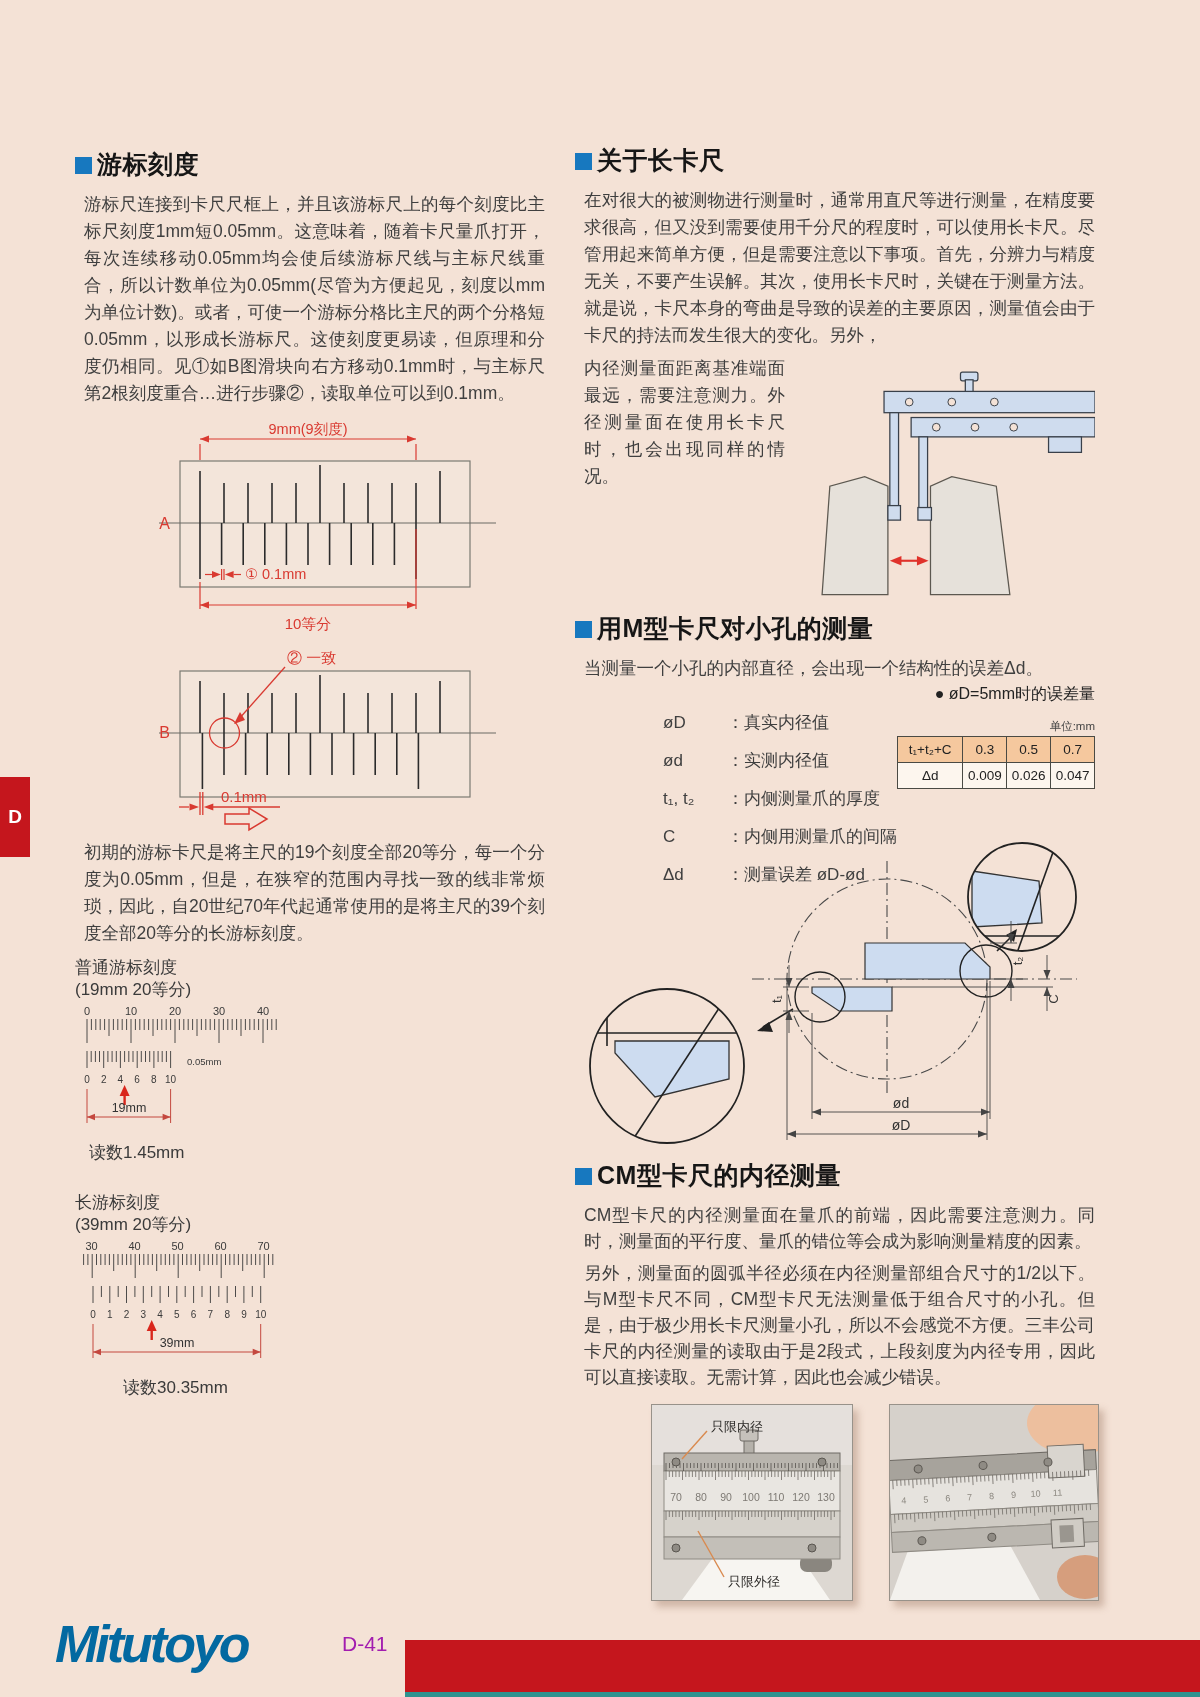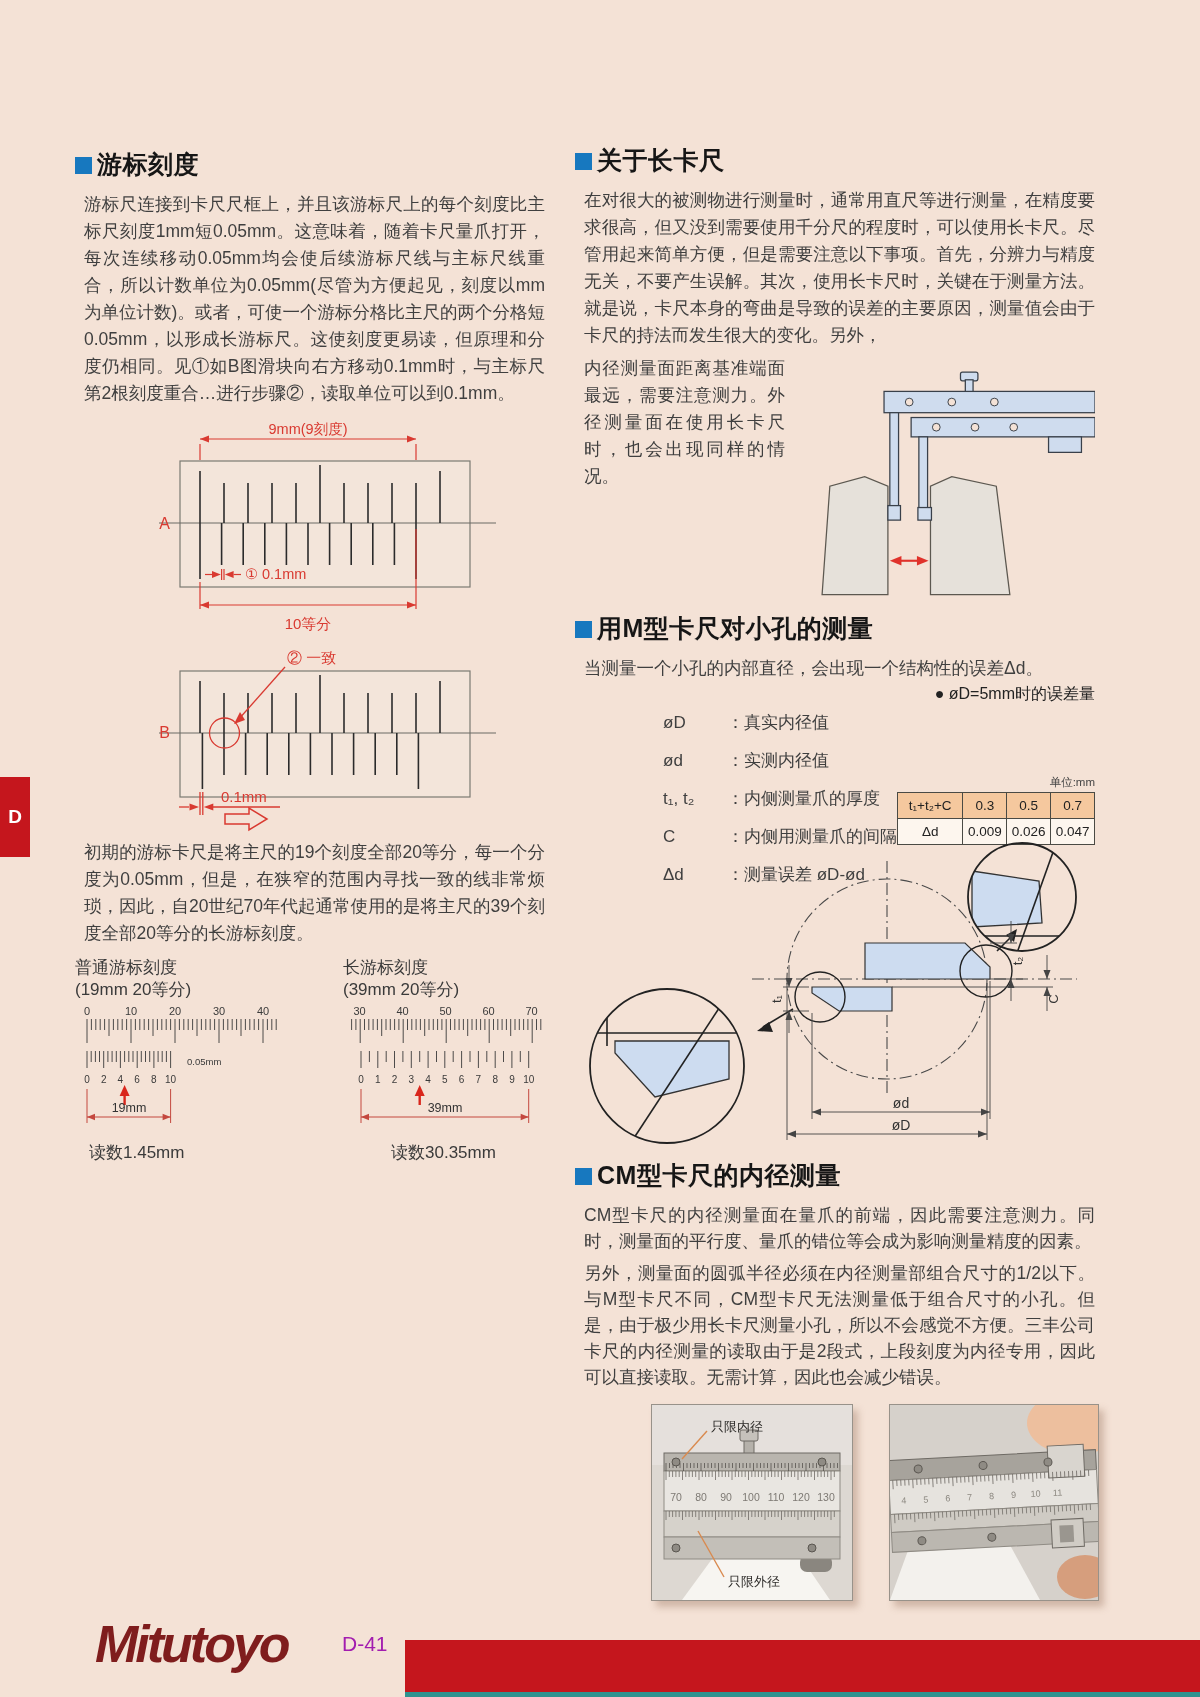--- a/index.html
+++ b/index.html
@@ -5,44 +5,44 @@
   html,body{margin:0;padding:0;background:#ffffff;}
   .page{position:relative;width:1200px;height:1697px;background:#f4e2d6;
         font-family:"Liberation Sans",sans-serif;color:#3f3f3f;overflow:hidden;}
   .col{position:absolute;}
   #left-col{left:75px;top:148px;width:470px;}
   #right-col{left:575px;top:144px;width:520px;}
   h2.sec{font-size:25px;font-weight:bold;color:#161616;margin:0 0 10px 0;letter-spacing:.5px;}
   .sq{display:inline-block;width:17px;height:17px;background:#1778bf;margin-right:5px;vertical-align:-1px;}
   p.body{font-size:17.5px;line-height:27px;text-align:justify;margin:0 0 6px 9px;}
   .dg{display:block;}
-  .figs{display:flex;gap:28px;margin-top:10px;}
+  .figs{display:flex;gap:28px;margin-top:10px;flex-direction:column;}
   .fig-title{font-size:17px;line-height:22px;color:#3a3a3a;margin-bottom:4px;}
   .reading{font-size:17px;color:#3a3a3a;}
   .wrap{overflow:hidden;margin-top:2px;}
   .wrap svg{float:right;margin:6px 0 0 10px;}
-  .mrow{display:flex;margin-top:6px;align-items:center;}
+  .mrow{display:flex;margin-top:6px;}
   .legend{margin-left:88px;font-size:17px;}
   .lr{margin-bottom:15px;white-space:nowrap;}
   .lr .sym{display:inline-block;min-width:64px;}
   .tbox{margin-left:auto;text-align:right;}
   .cap{font-size:16px;color:#222;text-align:right;margin:2px 0 6px 0;}
   .unit{font-size:11.5px;color:#444;margin-bottom:2px;margin-top:8px;}
   table.err{border-collapse:collapse;margin-left:auto;border-radius:15px;}
   table.err td{border:1px solid #4a4a44;width:38px;height:25px;text-align:center;
                font-size:13.5px;color:#222;background:#fdf6ee;padding:0 3px;}
   table.err td.hd{background:#f5c89e;}
   table.err td.c0{width:64px;}
   .photos{display:flex;gap:36px;margin:14px 0 0 76px;}
   .photo{border:1px solid #98928a;box-shadow:5px 6px 7px rgba(150,110,90,.38);line-height:0;}
   #d-tab{position:absolute;left:0;top:777px;width:30px;height:80px;background:#c5161d;
          color:#fff;display:flex;align-items:center;justify-content:center;
          font-size:19px;font-weight:bold;}
   #logo{position:absolute;left:55px;top:1614px;font-size:52px;font-weight:800;
-        font-style:italic;color:#7f1d1d;letter-spacing:-3px;margin-left:40px;}
+        font-style:italic;color:#0369a1;letter-spacing:-3px;}
   #pageno{position:absolute;left:342px;top:1632px;font-size:21px;color:#a21caf;}
   #bar-red{position:absolute;left:405px;right:0;top:1640px;height:52px;background:#c5161d;}
   #bar-teal{position:absolute;left:405px;right:0;top:1692px;height:5px;background:#2f9390;}
   text{font-family:"Liberation Sans",sans-serif;}
 </style>
 </head>
 <body>
 
 <div class="page">
 

